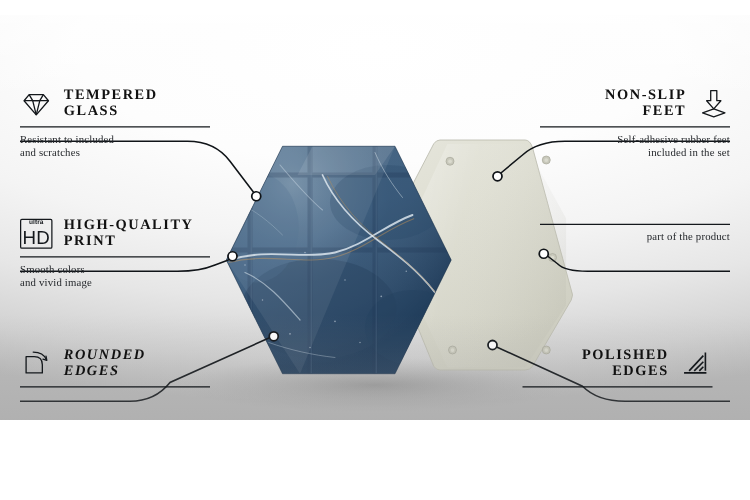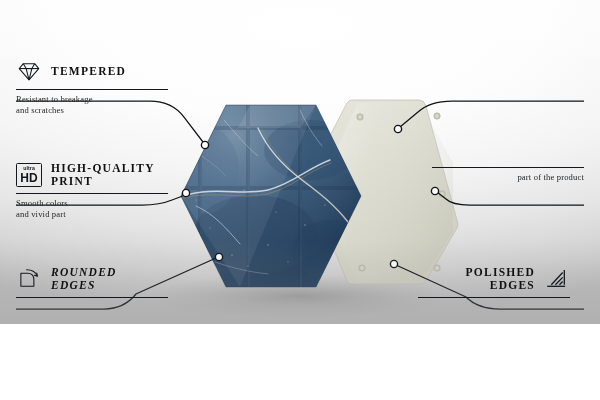--- a/index.html
+++ b/index.html
@@ -5,20 +5,21 @@
   html,body{margin:0;padding:0;}
   body{
     width:600px;height:400px;overflow:hidden;
     font-family:"Liberation Serif", serif;
     background:#ffffff;
   }
   #stage{
     position:relative;width:600px;height:324px;overflow:hidden;
     background:
       radial-gradient(125% 88% at 50% 8%, #ffffff 0%, #fdfdfd 32%, #f4f4f4 54%, #e6e6e6 72%, #d2d2d2 88%, #bcbcbc 100%);
+    margin-top: 12px;
   }
   
   #vignette{
     position:absolute;inset:0;pointer-events:none;
     background:
       linear-gradient(to bottom, rgba(255,255,255,0.55) 0%, rgba(255,255,255,0) 22%),
       linear-gradient(to top, rgba(150,150,150,0.30) 0%, rgba(150,150,150,0) 26%);
   }
 
   
@@ -45,21 +46,21 @@
 
   .ico{width:26px;height:26px;flex:0 0 26px;display:block;}
 
   
   .hdbox{
     width:26px;height:22px;border:1.2px solid #14181c;border-radius:1.5px;
     display:flex;flex-direction:column;align-items:center;justify-content:center;
     font-family:"Liberation Sans", sans-serif;line-height:1;
   }
   .hdbox .u{font-size:5.2px;font-weight:700;letter-spacing:.1px;color:#14181c;}
-  .hdbox .hd{font-size:12px;font-weight:700;letter-spacing:.2px;color:#14181c;margin-top:1px;}
+  .hdbox .hd{font-size:15px;font-weight:400;letter-spacing:.2px;color:#14181c;margin-top:1px;}
 
   
   #f-tempered{left:16px;top:58px;width:152px;}
   #f-print   {left:16px;top:162px;width:152px;}
   #f-rounded {left:16px;top:266px;width:152px;font-style:italic;}
   #f-feet    {right:16px;top:58px;width:152px;}
   #f-film    {right:16px;top:162px;width:152px;}
   #f-polish  {right:30px;top:266px;width:152px;}
 </style>
 </head>
@@ -217,66 +218,86 @@
         <g fill="none" stroke="#14181c" stroke-width="1.3" stroke-linejoin="round">
           <path d="M4,13 L9,7 L23,7 L28,13 L16,27 Z"></path>
           <path d="M4,13 L28,13"></path>
           <path d="M9,7 L12.5,13 L16,27"></path>
           <path d="M23,7 L19.5,13 L16,27"></path>
           <path d="M12.5,13 L19.5,13"></path>
         </g>
       </svg>
       <div class="titles">
         <div class="t-line">TEMPERED</div>
+        <div class="t-line">GLASS</div>
       </div>
     </div>
     <div class="rule"></div>
     <div class="desc">
-      <div>Resistant to breakage</div>
+      <div>Resistant to included</div>
       <div>and scratches</div>
     </div>
   </div>
 
   <div class="feat" id="f-print">
     <div class="headrow">
       <div class="ico" style="display:flex;align-items:center;">
         <div class="hdbox">
           <span class="u">ultra</span>
           <span class="hd">HD</span>
         </div>
       </div>
       <div class="titles">
         <div class="t-line">HIGH-QUALITY</div>
         <div class="t-line">PRINT</div>
       </div>
     </div>
     <div class="rule"></div>
     <div class="desc">
       <div>Smooth colors</div>
-      <div>and vivid part</div>
+      <div>and vivid image</div>
     </div>
   </div>
 
   <div class="feat" id="f-rounded">
     <div class="headrow">
       <svg class="ico" viewBox="0 0 32 32">
         <g fill="none" stroke="#14181c" stroke-width="1.3" stroke-linejoin="round" stroke-linecap="round">
           <path d="M6,9 L6,25 L22,25 L22,17 Q22,9 14,9 Z"></path>
           <path d="M13,4.5 Q23,4.5 26,12"></path>
           <path d="M26.4,12.6 L22.6,11.4 M26.4,12.6 L25.6,8.6"></path>
         </g>
       </svg>
       <div class="titles">
         <div class="t-line">ROUNDED</div>
         <div class="t-line">EDGES</div>
       </div>
     </div>
     <div class="rule"></div>
   </div>
 
+  <div class="feat right" id="f-feet">
+    <div class="headrow">
+      <svg class="ico" viewBox="0 0 32 32">
+        <g fill="none" stroke="#14181c" stroke-width="1.3" stroke-linejoin="round">
+          <path d="M13,3 L19,3 L19,13 L23,13 L16,21 L9,13 L13,13 Z"></path>
+          <path d="M16,21 L27,25 L16,29 L5,25 Z"></path>
+        </g>
+      </svg>
+      <div class="titles">
+        <div class="t-line">NON-SLIP</div>
+        <div class="t-line">FEET</div>
+      </div>
+    </div>
+    <div class="rule"></div>
+    <div class="desc">
+      <div>Self-adhesive rubber feet</div>
+      <div>included in the set</div>
+    </div>
+  </div>
 
   <div class="feat right" id="f-film">
     <div class="rule"></div>
     <div class="desc">
       <div>part of the product</div>
     </div>
   </div>
 
   <div class="feat right" id="f-polish">
     <div class="headrow">

